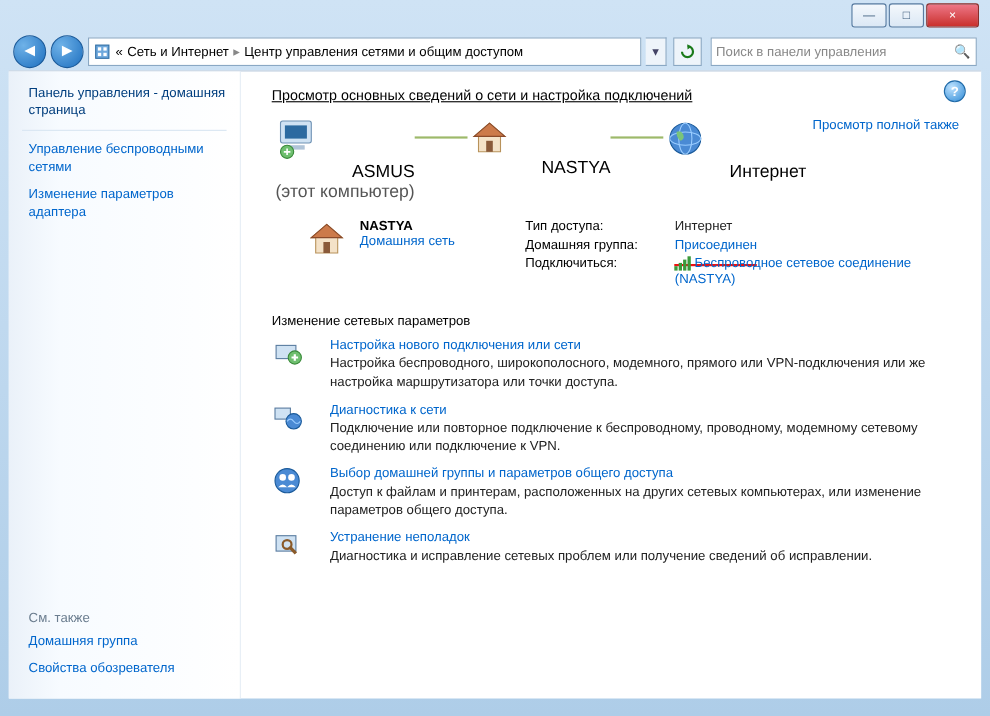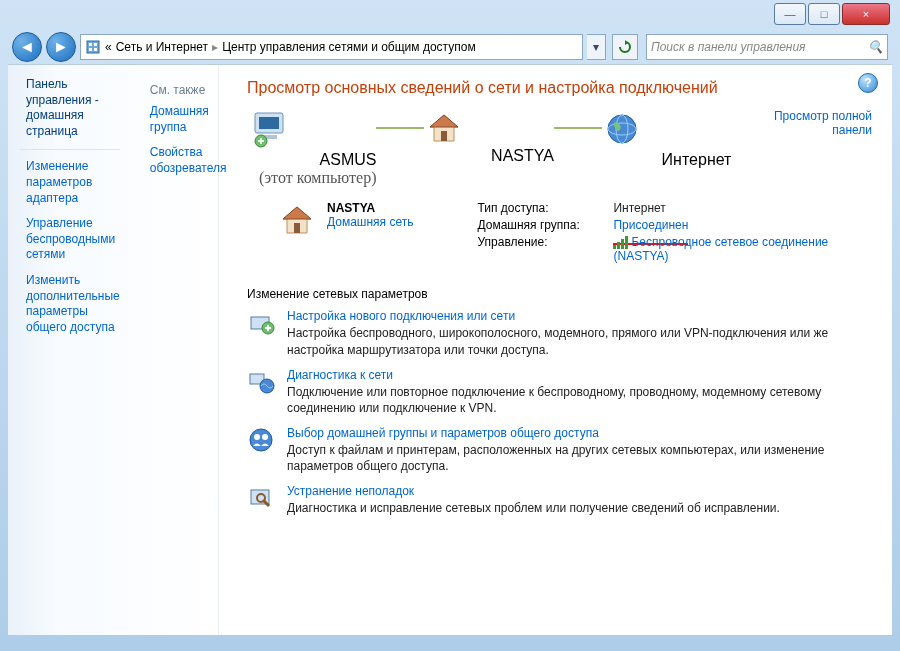--- a/index.html
+++ b/index.html
@@ -7,54 +7,54 @@
 .titlebar { position: absolute; top: 3px; right: 10px; display: flex; gap: 0; }
 .titlebar .tbtn { width: 30px; height: 20px; border: 1px solid #5a7ca0; border-radius: 3px; margin-left: 2px; background: linear-gradient(#f4f8fc,#dbe8f5); display:flex; align-items:center; justify-content:center; font-size:11px; color:#3a5a7a; cursor:pointer;}
 .titlebar .close { width: 46px; background: linear-gradient(#e78, #c9302c); color:#fff; border-color:#8a2e2a;}
 .toolbar { height: 34px; margin-top: 22px; display:flex; align-items:center; gap:4px; padding: 0 4px; }
 .navbtn { width:28px; height:28px; border-radius:50%; background: radial-gradient(circle at 30% 30%, #6fb2e8, #1d6fbf); border:1px solid #1b5a99; display:flex; align-items:center; justify-content:center; color:#fff; font-size:16px; cursor:pointer;}
 .addrbox { flex:1; height:24px; background:#fff; border:1px solid #8aa8c4; display:flex; align-items:center; padding:0 4px; font-size:12px; color:#000; gap:4px;}
 .addrbox .sep { color:#888; }
 .addrbox .ic { width:16px; height:16px; display:inline-flex; align-items:center; justify-content:center; }
 .addr-drop { width:18px; height:24px; border:1px solid #8aa8c4; border-left:none; background:#eef4fa; display:flex; align-items:center; justify-content:center; color:#446; cursor:pointer;}
 .refresh { width:24px; height:24px; border:1px solid #8aa8c4; background:#eef4fa; display:flex; align-items:center; justify-content:center; color:#1a6; cursor:pointer; margin-left:2px;}
-.searchbox { width:232px; height:24px; background:#fff; border:1px solid #8aa8c4; margin-left:4px; padding:0 4px; color:#888; font-style:italic; display:flex; align-items:center;}
+.searchbox { width:232px; height:24px; background:#fff; border:1px solid #8aa8c4; margin-left:4px; padding:0 4px; color:#888; display:flex; align-items:center;}
 .client { background:#fff; height: 570px; display:flex; border-top:1px solid #bcd; }
-.sidebar { width:210px; background: linear-gradient(90deg,#eaf1f9,#f7fbff 22%, #fff); padding:12px 0 8px 0; display:flex; flex-direction:row; justify-content:space-between; border-right:1px solid #e6eef6;}
+.sidebar { width:210px; background: linear-gradient(90deg,#eaf1f9,#f7fbff 22%, #fff); padding:12px 0 8px 0; display:flex; flex-direction:column; justify-content:space-between; border-right:1px solid #e6eef6;}
 .sidebar a { color:#0066cc; text-decoration:none; display:block; padding:5px 12px 5px 18px; line-height:1.3; }
 .sidebar .hdr { color:#003e7e; padding:0 12px 6px 18px; line-height:1.3; }
 .sidebar hr { border:none; border-top:1px solid #d9e6f2; margin:4px 12px; }
 .sidebar .footer { padding-bottom:6px;}
 .sidebar .see-also { color:#6b7d8f; padding:6px 12px 2px 18px; }
 .main { flex:1; padding:14px 20px 10px 28px; position:relative; overflow:auto; color:#222;}
 .help-icon { position:absolute; top:8px; right:14px; width:18px; height:18px; border-radius:50%; background:radial-gradient(circle at 35% 30%, #bfe3ff, #2e8ad6); color:#fff; font-weight:bold; font-size:12px; display:flex; align-items:center; justify-content:center; cursor:pointer; border:1px solid #1f6aa8;}
-h1.title { font-size:16px; font-weight:normal; color:#c2410c; margin:0 0 12px 0; }
+h1.title { font-size:13px; font-weight:normal; color:#000000; margin:0 0 12px 0;text-decoration:underline; }
 .map-row { display:flex; align-items:flex-start; gap:0; margin-bottom:10px;}
 .map-node { width:130px; text-align:right; font-size:16px;}
 .map-node .cap { color:#000; margin-top:2px;}
-.map-node .sub { color:#555;font-family:Liberation Serif, serif;}
+.map-node .sub { color:#555;}
 .map-sep { flex: 0 0 48px; display:flex; align-items:center; justify-content:center; padding-top:18px;}
 .map-sep .line { height:2px; width:48px; background:#9db96a; position:relative;}
 .map-link-right { margin-left:auto; text-align:right;}
 a.link { color:#0066cc; text-decoration:none; }
 .section-hdr { display:flex; align-items:center; margin:10px 0 6px 0; }
 .section-hdr .label { color:#000; white-space:nowrap; }
 .section-hdr .rule { flex:1; border-top:1px solid #d0d8e0; margin:0 8px; height:0;}
 .section-hdr .action { color:#0066cc; white-space:nowrap; }
 .active-net { display:flex; gap:14px; padding:4px 0 10px 30px; }
 .active-net .nodebox { display:flex; gap:10px; }
 .house-icon { width:40px; height:36px; }
 .netinfo { flex:1; display:grid; grid-template-columns: 130px 1fr; row-gap:3px; column-gap:6px; margin-left:50px; font-size:12px;}
 .netinfo .k { color:#000; }
 .netinfo .v a { color:#0066cc; text-decoration:none;}
 .underline-red { border-bottom:2px solid #e11; padding-bottom:11px;}
 .net-name { font-weight:bold; color:#000; }
 .net-type { color:#0066cc; }
 .tasks h2 { font-size:12px; font-weight:normal; color:#000; margin:14px 0 8px 0;}
-.task { display:flex; gap:12px; margin:6px 0 10px 0; }
+.task { display:flex; gap:25px; margin:6px 0 10px 0; }
 .task .ticon { flex: 0 0 28px; height:28px; display:flex; align-items:center; justify-content:center;}
 .task .tbody .ttitle { color:#0066cc; }
 .task .tbody .tdesc { color:#222; margin-top:2px; line-height:1.35;}
 .signal-bars { display:inline-flex; gap:1px; align-items:flex-end; margin-right:3px; vertical-align:middle;}
 .signal-bars span { width:3px; background:#3a9a3a; display:inline-block;}
 .signal-bars span:nth-child(1){height:4px;}
 .signal-bars span:nth-child(2){height:7px;}
 .signal-bars span:nth-child(3){height:10px;}
 .signal-bars span:nth-child(4){height:13px;}
 svg { display:block; }
@@ -100,23 +100,22 @@
       <span style="margin-left:auto;color:#88a;">🔍</span>
     </div>
   </div>
 
   <div class="client">
 
     <div class="sidebar">
       <div>
         <div class="hdr">Панель управления - домашняя страница</div>
         <hr>
+        <a href="#" class="link">Управление беспроводными сетями</a>
         <a href="#" class="link">Изменение параметров адаптера</a>
-        <a href="#" class="link">Управление беспроводными сетями</a>
-        <a href="#" class="link">Изменить дополнительные параметры общего доступа</a>
       </div>
       <div class="footer">
         <div class="see-also">См. также</div>
         <a href="#" class="link">Домашняя группа</a>
         <a href="#" class="link">Свойства обозревателя</a>
       </div>
     </div>
 
     <div class="main">
       <div class="help-icon">?</div>
@@ -151,21 +150,21 @@
         <div class="map-node">
           <svg width="40" height="40">
               <circle cx="20" cy="20" r="14" fill="#4a8ad4" stroke="#1a5a9a"></circle>
               <ellipse cx="20" cy="20" rx="14" ry="6" fill="none" stroke="#9cf"></ellipse>
               <ellipse cx="20" cy="20" rx="6" ry="14" fill="none" stroke="#9cf"></ellipse>
               <path d="M12 14 Q16 12 18 16 Q20 20 16 22 Q12 20 12 14" fill="#7ac47a"></path>
             </svg>
           <div class="cap">Интернет</div>
         </div>
         <div class="map-link-right">
-          <a href="#" class="link">Просмотр полной панели</a>
+          <a href="#" class="link">Просмотр полной также</a>
         </div>
       </div>
 
 
       <div class="active-net">
         <div class="nodebox">
           <svg class="house-icon" width="40" height="40">
               <path d="M20 6 L34 18 L30 18 L30 32 L10 32 L10 18 L6 18 Z" fill="#f4e2c8" stroke="#b8925a"></path>
               <path d="M20 6 L34 18 L6 18 Z" fill="#cc7a4a" stroke="#8a4a2a"></path>
               <rect x="17" y="22" width="6" height="10" fill="#8a5a3a"></rect>
@@ -173,21 +172,21 @@
           <div>
             <div class="net-name">NASTYA</div>
             <a href="#" class="net-type link">Домашняя сеть</a>
           </div>
         </div>
         <div class="netinfo">
           <div class="k">Тип доступа:</div>
           <div class="v">Интернет</div>
           <div class="k">Домашняя группа:</div>
           <div class="v"><a href="#" class="link underline-red">Присоединен</a></div>
-          <div class="k">Управление:</div>
+          <div class="k">Подключиться:</div>
           <div class="v">
             <span class="signal-bars">
                 <span></span>
                 <span></span>
                 <span></span>
                 <span></span>
               </span><a href="#" class="link">Беспроводное сетевое соединение (NASTYA)</a>
           </div>
         </div>
       </div>

